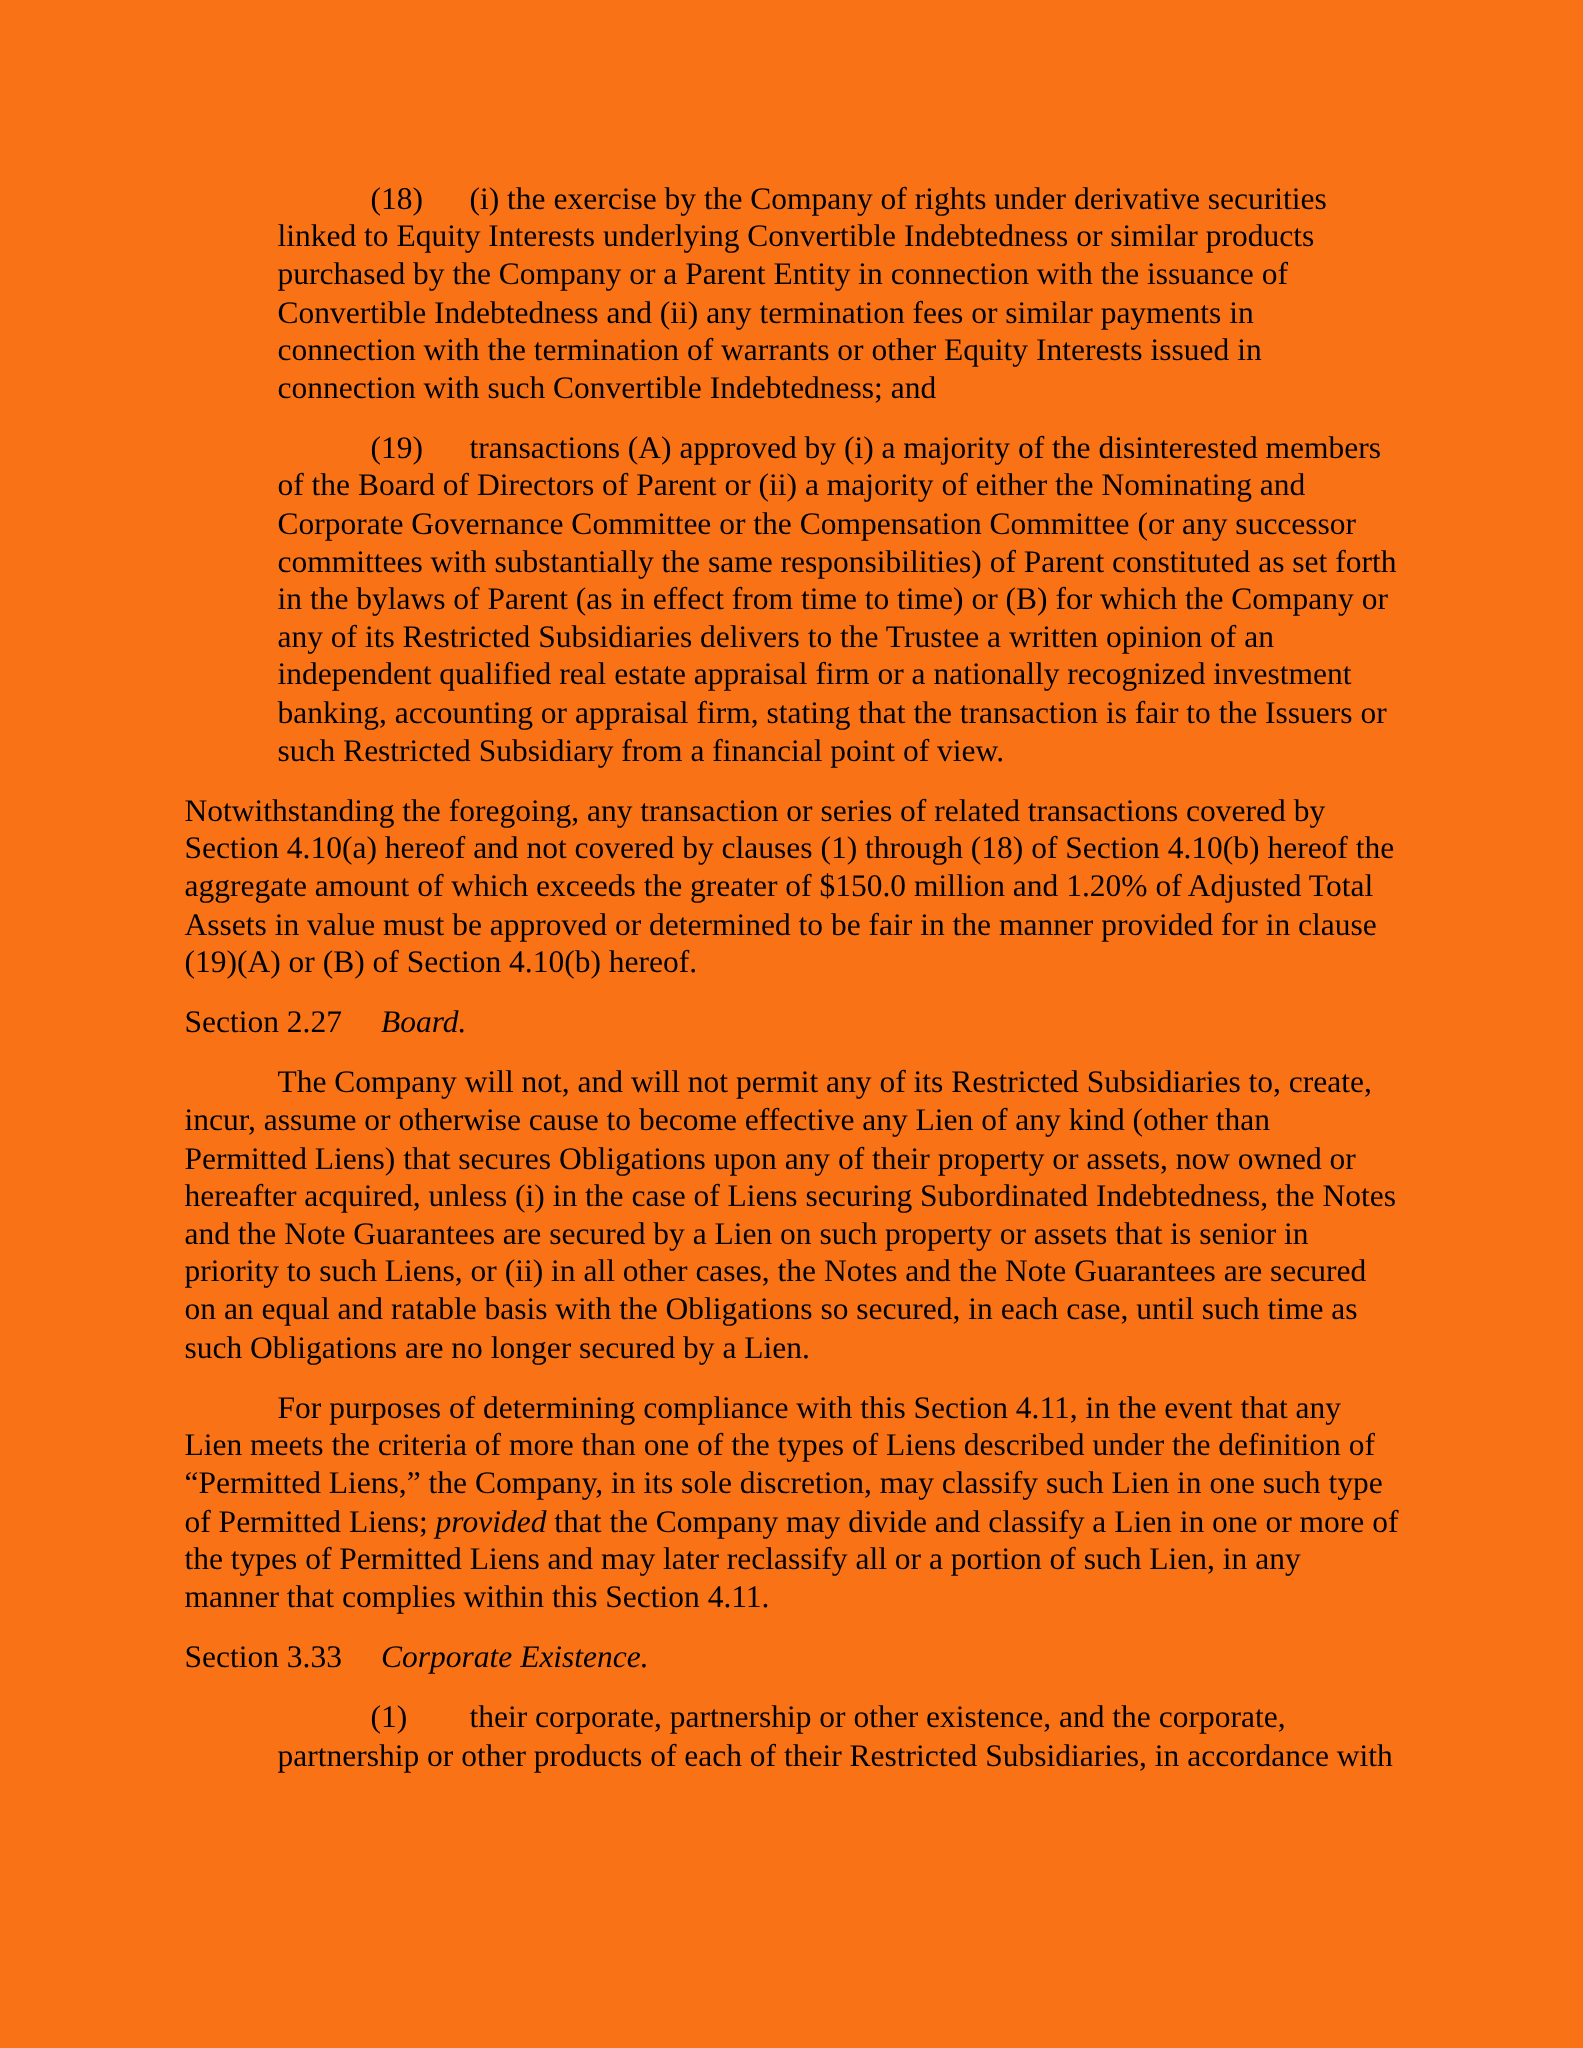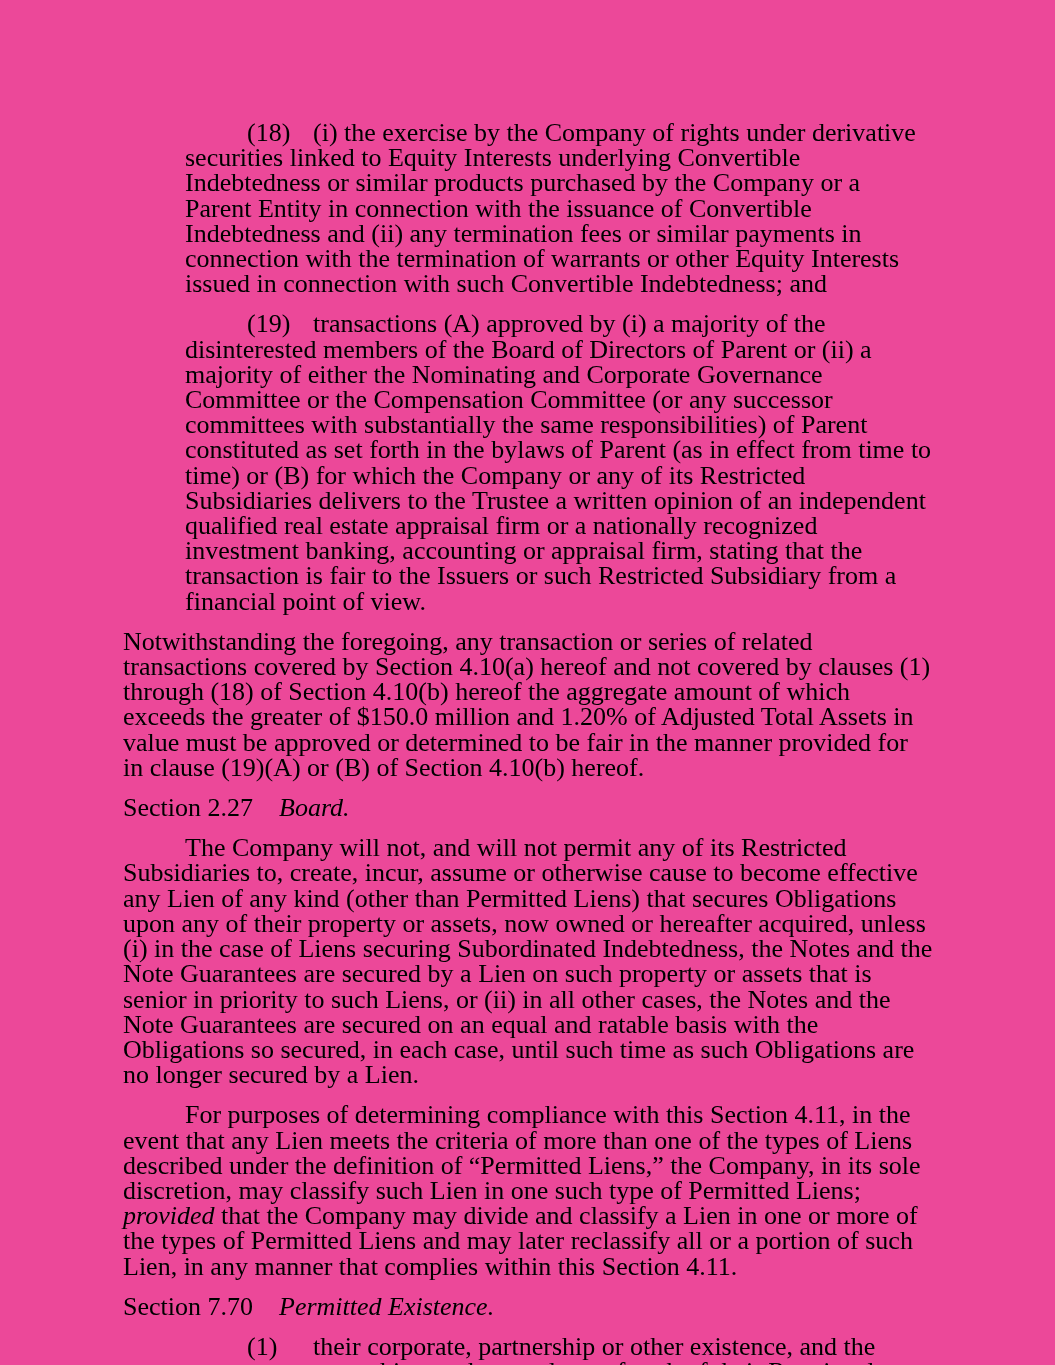--- a/index.html
+++ b/index.html
@@ -5,23 +5,23 @@
   html, body {
     margin: 0;
     padding: 0;
     background: #ffffff;
   }
   .page {
     position: relative;
     width: 1055px;
     height: 1365px;
     margin: 0 auto;
-    background: #ec4899;
+    background: #f97316;
     font-family: "Liberation Serif", "DejaVu Serif", serif;
-    font-size: 26px;
+    font-size: 21px;
     line-height: 25.2px;
     color: #000000;
     overflow: hidden;
   }
   .content {
     position: absolute;
     top: 120px;
     left: 123px;
     width: 810px;
     text-align: left;
@@ -79,20 +79,20 @@
     <p class="clause"><span class="cnum">(19)</span><span>transactions (A) approved by (i) a majority of the disinterested members of the Board of Directors of Parent or (ii) a majority of either the Nominating and Corporate Governance Committee or the Compensation Committee (or any successor committees with substantially the same responsibilities) of Parent constituted as set forth in the bylaws of Parent (as in effect from time to time) or (B) for which the Company or any of its Restricted Subsidiaries delivers to the Trustee a written opinion of an independent qualified real estate appraisal firm or a nationally recognized investment banking, accounting or appraisal firm, stating that the transaction is fair to the Issuers or such Restricted Subsidiary from a financial point of view.</span></p>
 
     <p class="flush">Notwithstanding the foregoing, any transaction or series of related transactions covered by Section 4.10(a) hereof and not covered by clauses (1) through (18) of Section 4.10(b) hereof the aggregate amount of which exceeds the greater of $150.0 million and 1.20% of Adjusted Total Assets in value must be approved or determined to be fair in the manner provided for in clause (19)(A) or (B) of Section 4.10(b) hereof.</p>
 
     <p class="section-heading"><span>Section 2.27</span><span class="tab-sm"></span><span class="italic">Board.</span></p>
 
     <p class="indent-first">The Company will not, and will not permit any of its Restricted Subsidiaries to, create, incur, assume or otherwise cause to become effective any Lien of any kind (other than Permitted Liens) that secures Obligations upon any of their property or assets, now owned or hereafter acquired, unless (i) in the case of Liens securing Subordinated Indebtedness, the Notes and the Note Guarantees are secured by a Lien on such property or assets that is senior in priority to such Liens, or (ii) in all other cases, the Notes and the Note Guarantees are secured on an equal and ratable basis with the Obligations so secured, in each case, until such time as such Obligations are no longer secured by a Lien.</p>
 
     <p class="indent-first"><span>For purposes of determining compliance with this Section 4.11, in the event that any Lien meets the criteria of more than one of the types of Liens described under the definition of “Permitted Liens,” the Company, in its sole discretion, may classify such Lien in one such type of Permitted Liens; </span><span class="italic">provided</span><span> that the Company may divide and classify a Lien in one or more of the types of Permitted Liens and may later reclassify all or a portion of such Lien, in any manner that complies within this Section 4.11.</span></p>
 
-    <p class="section-heading"><span>Section 7.70</span><span class="tab-sm"></span><span class="italic">Permitted Existence.</span></p>
+    <p class="section-heading"><span>Section 3.33</span><span class="tab-sm"></span><span class="italic">Corporate Existence.</span></p>
 
 
     <p class="clause"><span class="cnum">(1)</span><span>their corporate, partnership or other existence, and the corporate, partnership or other products of each of their Restricted Subsidiaries, in accordance with</span></p>
 
   </div>
 
 </div>
 
 </body></html>

